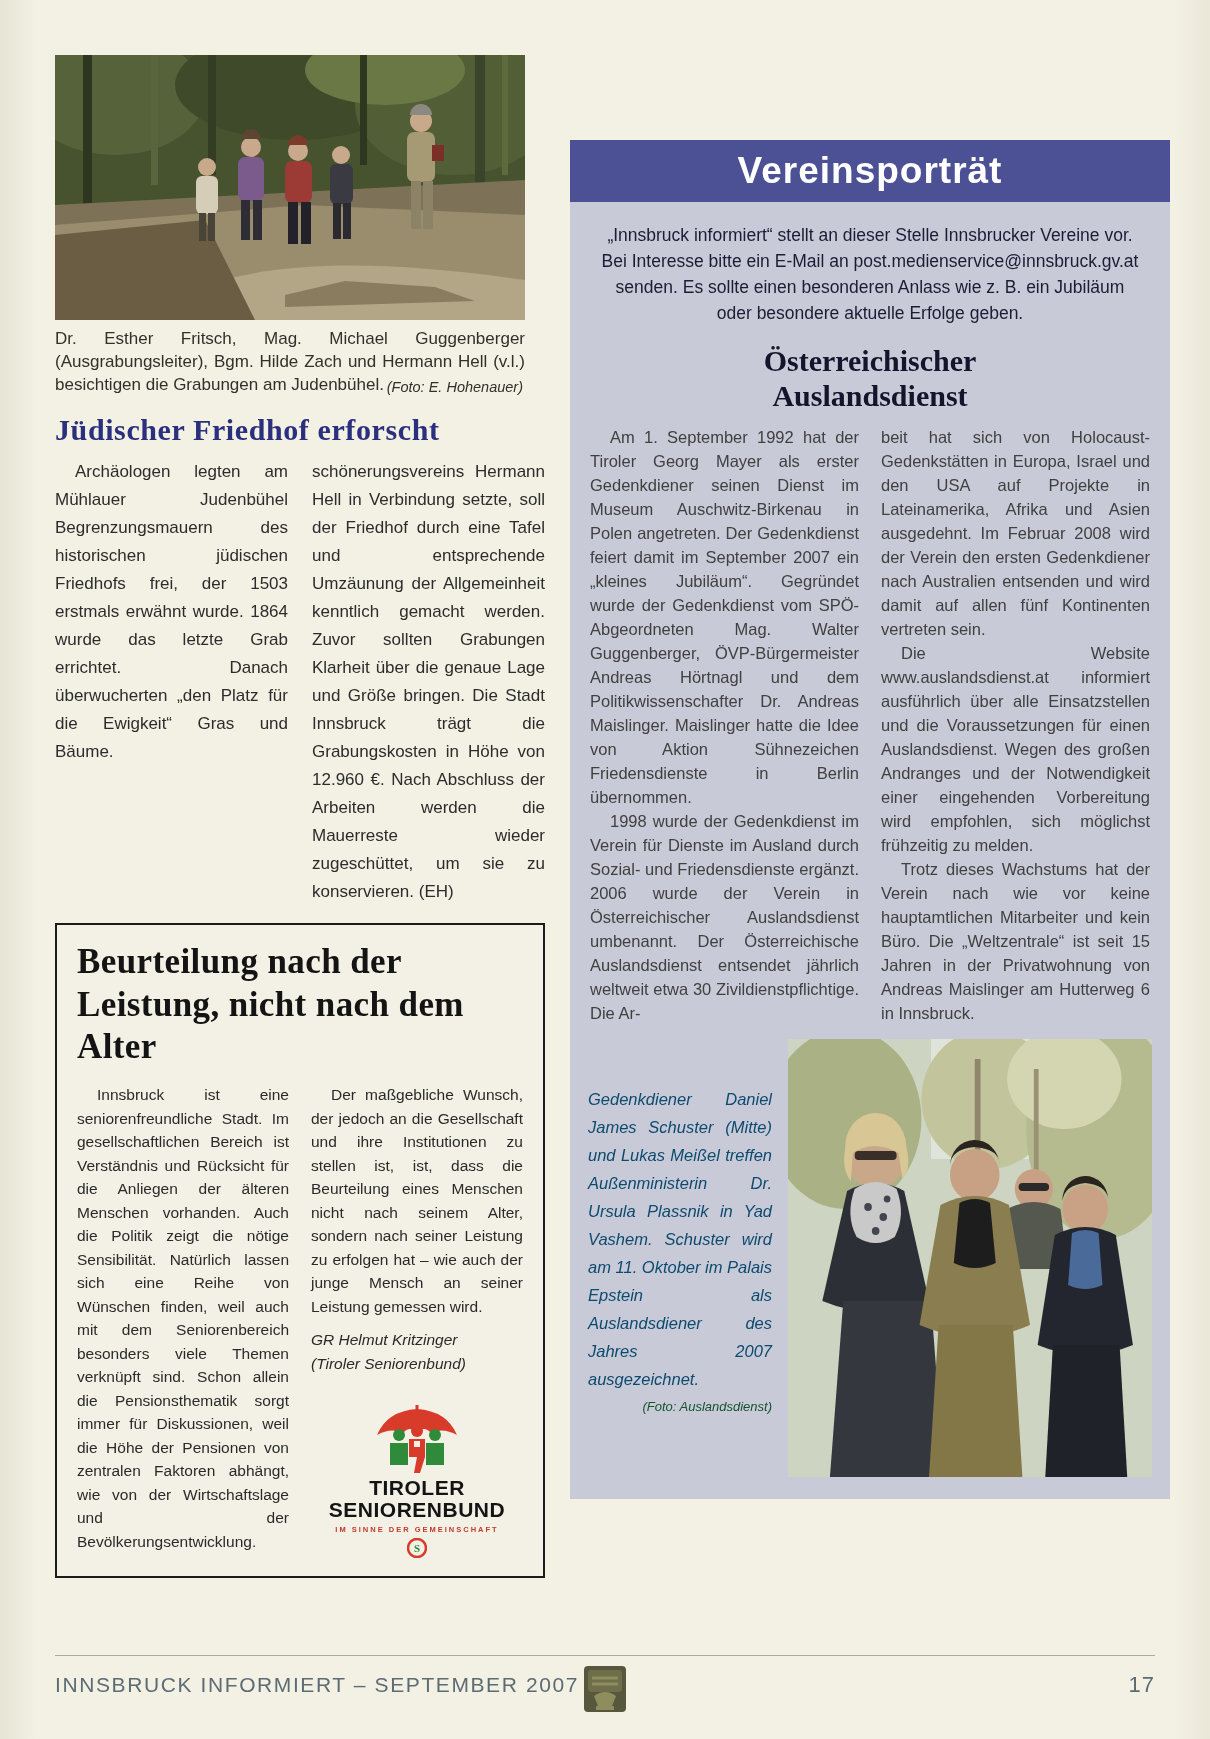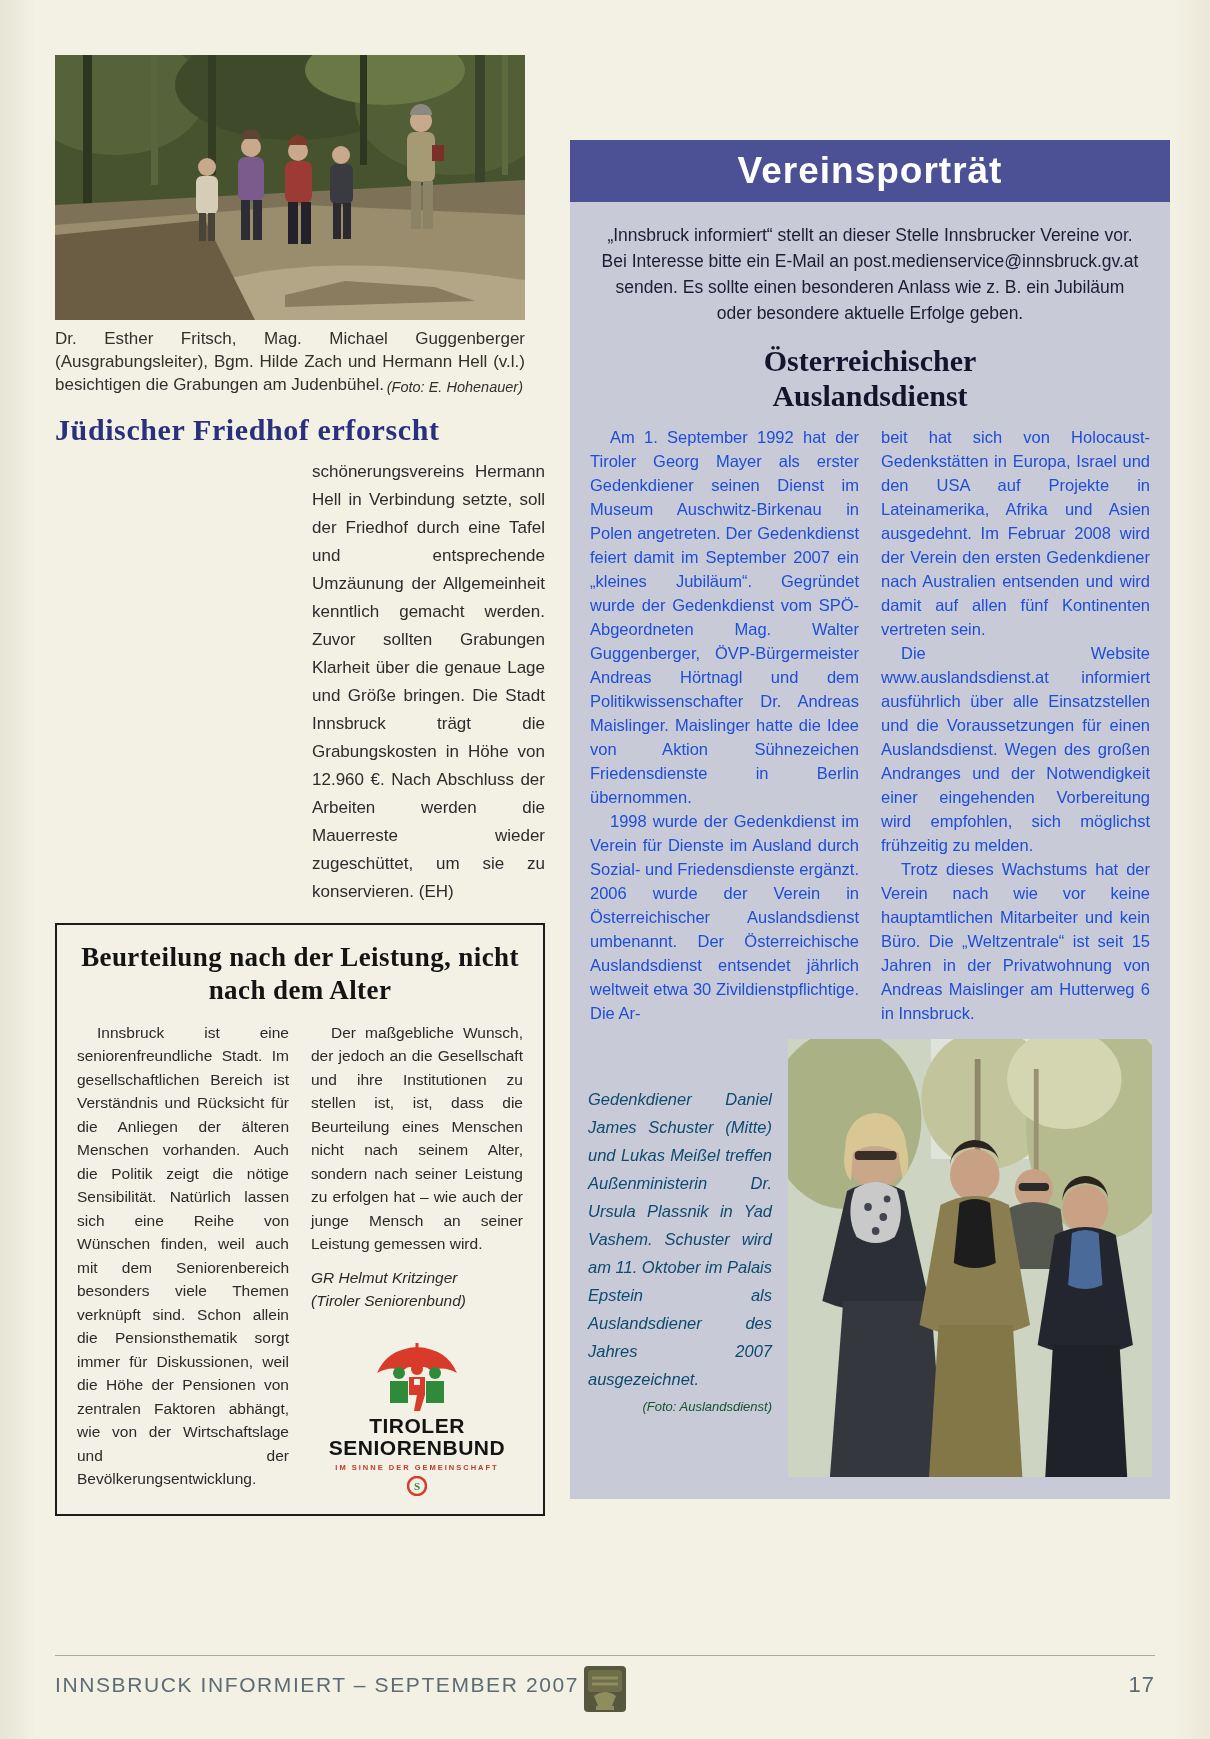--- a/index.html
+++ b/index.html
@@ -17,22 +17,22 @@
   .credit-abs { position:absolute; right:2px; bottom:1px; font-style:italic; font-size:14.5px; color:#33302c; }
   .headline-blue { font-family:"Liberation Serif", serif; font-weight:bold; font-size:30px;
                    letter-spacing:0.6px; color:#2b307e; margin:17px 0 11px 0; }
   .cols { display:flex; gap:24px; }
   .cols .col { flex:1; }
   .article-text p { font-size:17px; line-height:28px; text-align:justify; hyphens:auto; color:#2c2c2c; }
   p.indent { text-indent:20px; }
 
   
   .box { border:2px solid #1c1c1c; margin-top:17px; padding:16px 20px 14px 20px; background:rgba(255,255,255,0.04); }
-  .box h2 { font-family:"Liberation Serif", serif; font-weight:bold; font-size:27px; line-height:1.22;
-            text-align:center; color:#141414; margin-bottom:14px; letter-spacing:0.4px; }
+  .box h2 { font-family:"Liberation Serif", serif; font-weight:bold; font-size:35px; line-height:1.22;
+            color:#141414; margin-bottom:14px; letter-spacing:0.4px; }
   .box .cols { gap:22px; }
   .box p { font-size:15.5px; line-height:23.5px; text-align:justify; hyphens:auto; }
   .attribution { margin-top:10px; font-style:italic; text-align:right; font-size:15.5px; line-height:22px; }
   .attribution span { display:block; }
   .sb-logo { margin-top:26px; text-align:center; }
   .sb-logo svg.umbrella { width:96px; height:74px; display:block; margin:0 auto 2px auto; }
   .sb-line1, .sb-line2 { font-weight:bold; color:#141414; letter-spacing:0.5px; line-height:1.05; }
   .sb-line1 { font-size:21px; }
   .sb-line2 { font-size:21px; }
   .sb-sub { font-size:7.5px; font-weight:bold; color:#c0392b; letter-spacing:2px; margin-top:4px; }
@@ -41,21 +41,21 @@
 
   
   .col-right { position:absolute; left:570px; top:140px; width:600px; background:#c9cad8; padding-bottom:22px; }
   .vp-bar { background:#4c5094; height:62px; display:flex; align-items:center; justify-content:center; }
   .vp-bar span { color:#ffffff; font-weight:bold; font-size:37px; letter-spacing:1px; }
   .vp-intro { padding:20px 28px 6px 28px; text-align:center; font-size:17.5px; line-height:26px; color:#1c1c34; }
   .vp-heading { font-family:"Liberation Serif", serif; font-weight:bold; font-size:30px; line-height:1.15;
                 text-align:center; color:#14142c; margin:12px 0 12px 0; }
   .vp-heading span { display:block; }
   .vp-cols { padding:0 20px; gap:22px; }
-  .vp-cols p { font-size:16.5px; line-height:24px; text-align:justify; hyphens:auto; color:#1d4ed8; }
+  .vp-cols p { font-size:16.5px; line-height:24px; text-align:justify; hyphens:auto; color:#404040; }
   .vp-bottom { display:flex; gap:16px; padding:14px 18px 0 18px; }
   .vp-caption { width:184px; padding-top:46px; }
   .vp-caption .cap { font-style:italic; font-size:16.5px; line-height:28px; color:#0c4a6e; text-align:justify; }
   .vp-caption .credit-sm { font-style:italic; font-size:13px; margin-top:6px; text-align:right; color:#14532d; }
   .photo-bottom { flex:1; height:438px; }
   .photo-bottom svg { display:block; width:100%; height:100%; }
 
   
   .page-footer { position:absolute; left:55px; top:1655px; width:1100px; border-top:1px solid #a8aaa4;
                  display:flex; align-items:center; padding-top:16px; }
@@ -121,20 +121,21 @@
 
     <div class="caption-wrap">
       <p class="caption">Dr. Esther Fritsch, Mag. Michael Guggenberger (Ausgrabungsleiter), Bgm. Hilde Zach und Hermann Hell (v.l.) besichtigen die Grabungen am Judenbühel.</p>
       <span class="credit-abs">(Foto: E. Hohenauer)</span>
     </div>
 
     <h1 class="headline-blue">Jüdischer Friedhof erforscht</h1>
 
     <div class="cols article-text">
       <div class="col">
+        <p class="indent">Archäologen legten am Mühlauer Judenbühel Begrenzungsmauern des historischen jüdischen Friedhofs frei, der 1503 erstmals erwähnt wurde. 1864 wurde das letzte Grab errichtet. Danach überwucherten „den Platz für die Ewigkeit“ Gras und Bäume.</p>
       </div>
       <div class="col">
         <p>schönerungsvereins Hermann Hell in Verbindung setzte, soll der Friedhof durch eine Tafel und entsprechende Umzäunung der Allgemeinheit kenntlich gemacht werden. Zuvor sollten Grabungen Klarheit über die genaue Lage und Größe bringen. Die Stadt Innsbruck trägt die Grabungskosten in Höhe von 12.960 €. Nach Abschluss der Arbeiten werden die Mauerreste wieder zugeschüttet, um sie zu konservieren. (EH)</p>
       </div>
     </div>
 
     <section class="box">
       <h2>Beurteilung nach der Leistung, nicht nach dem Alter</h2>
       <div class="cols">
         <div class="col">

